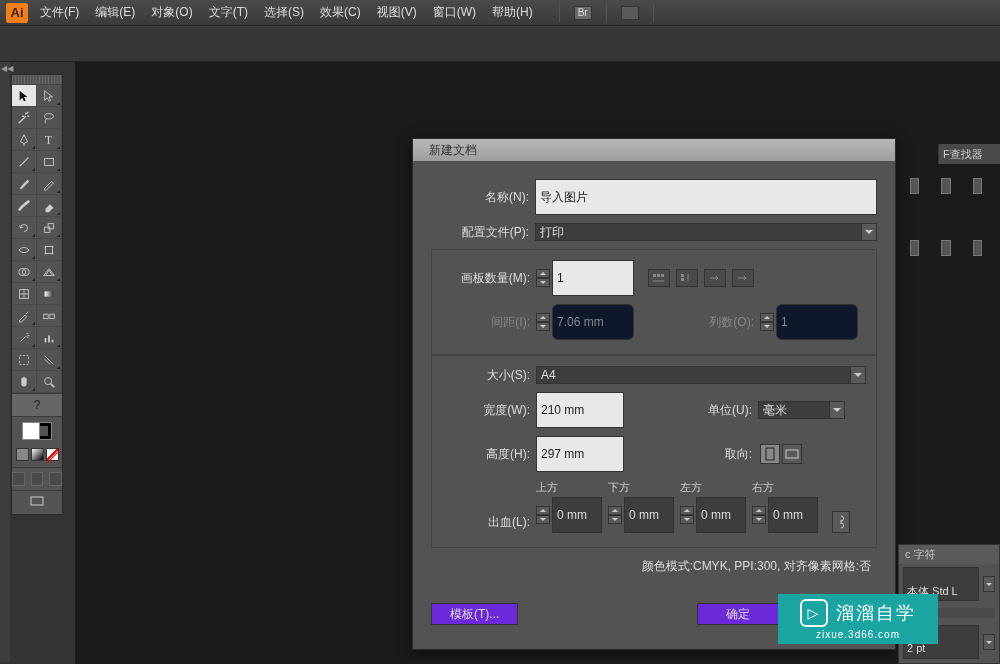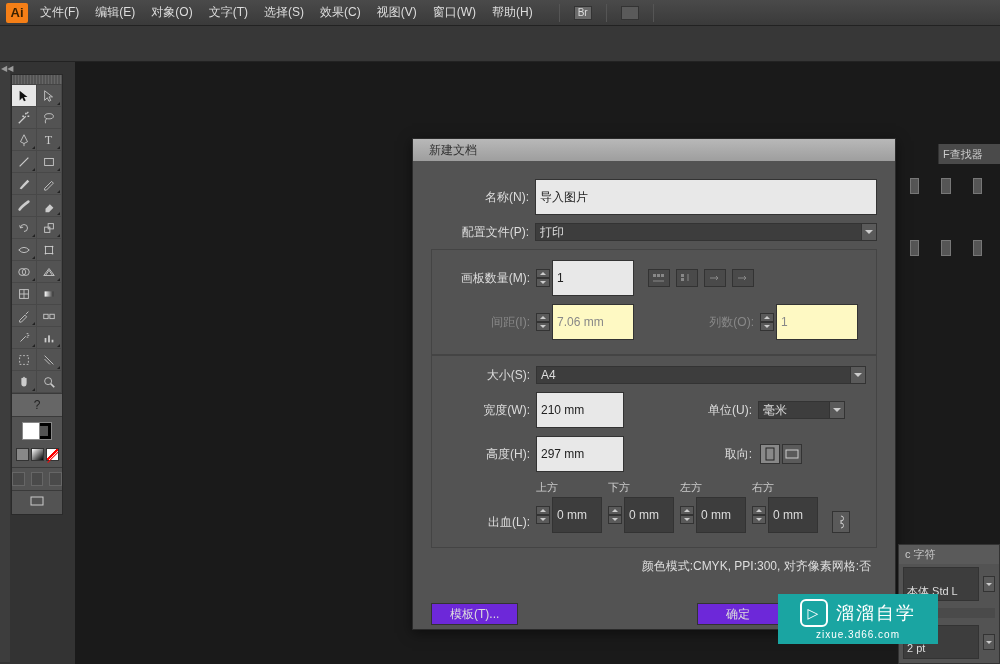--- a/index.html
+++ b/index.html
@@ -199,21 +199,21 @@
     }
     .dialog-title {
       height: 22px;
       background: linear-gradient(to bottom, #b8b8b8, #9e9e9e);
       color: #333;
       font-size: 12px;
       display: flex;
       align-items: center;
       padding-left: 16px;
     }
-    .dialog-body { padding: 18px 18px 4px; }
+    .dialog-body { padding: 18px 18px 24px; }
     .form-row {
       display: flex;
       align-items: center;
       margin-bottom: 8px;
     }
     .form-label {
       width: 98px;
       text-align: right;
       color: #ddd;
       font-size: 12px;
@@ -222,21 +222,21 @@
     .form-label-disabled { color: #888; text-align: right; }
     .text-input {
       background: #e8e8e8;
       border: 1px solid #333;
       color: #222;
       height: 36px;
       padding: 0 4px;
       font-size: 12px;
     }
     .text-input.dark { background: #3d3d3d; color: #ddd; }
-    .text-input.disabled { background: #fef9c3; color: #888; }
+    .text-input.disabled { background: #0f172a; color: #888; border-radius: 6px; }
     .select-box {
       background: #3d3d3d;
       border: 1px solid #333;
       color: #ddd;
       height: 18px;
       display: flex;
       align-items: center;
       padding: 0 4px;
       font-size: 12px;
       position: relative;

